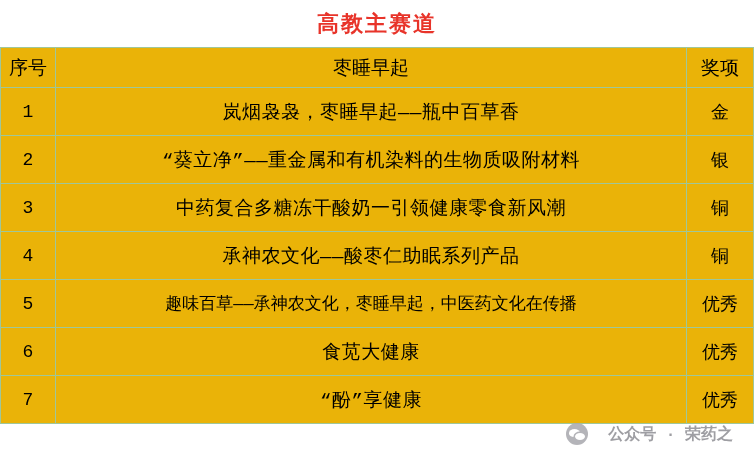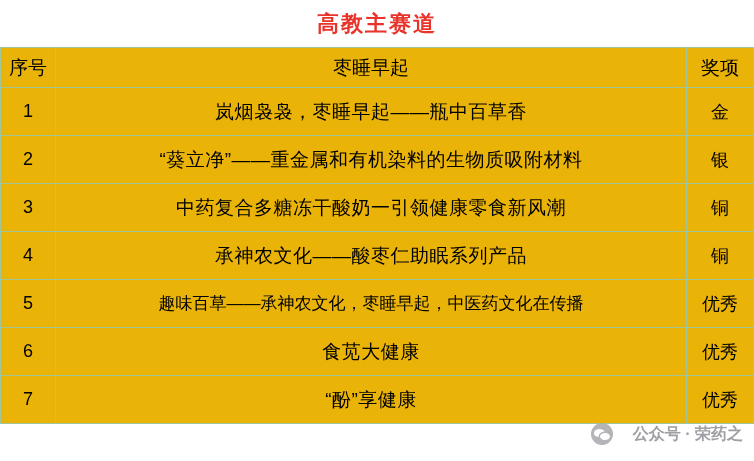--- a/index.html
+++ b/index.html
@@ -12,20 +12,21 @@
     height: 461px;
     overflow: hidden;
     font-family: "Liberation Sans", sans-serif;
     position: relative;
   }
   .doc {
     width: 754px;
     height: 461px;
     position: relative;
     box-sizing: border-box;
+    font-family: Liberation Mono, monospace;
   }
   .title-row {
     height: 47px;
     display: flex;
     align-items: center;
     justify-content: center;
   }
   .title-text {
     color: #e8342a;
     font-size: 22px;
@@ -57,21 +58,21 @@
     text-align: center;
     vertical-align: middle;
     color: #000000;
   }
   .cell-no { font-size: 18px; }
   .cell-project { font-size: 19px; letter-spacing: 0.5px; }
   .cell-project.small { font-size: 17px; letter-spacing: 0; }
   .cell-award { font-size: 18px; }
   .watermark {
     position: absolute;
-    right: 11px;
+    right: 21px;
     bottom: 16px;
     display: flex;
     align-items: center;
     gap: 20px;
     color: #8e8e93;
     font-size: 16px;
     font-weight: bold;
     opacity: 0.85;
     pointer-events: none;
   }

